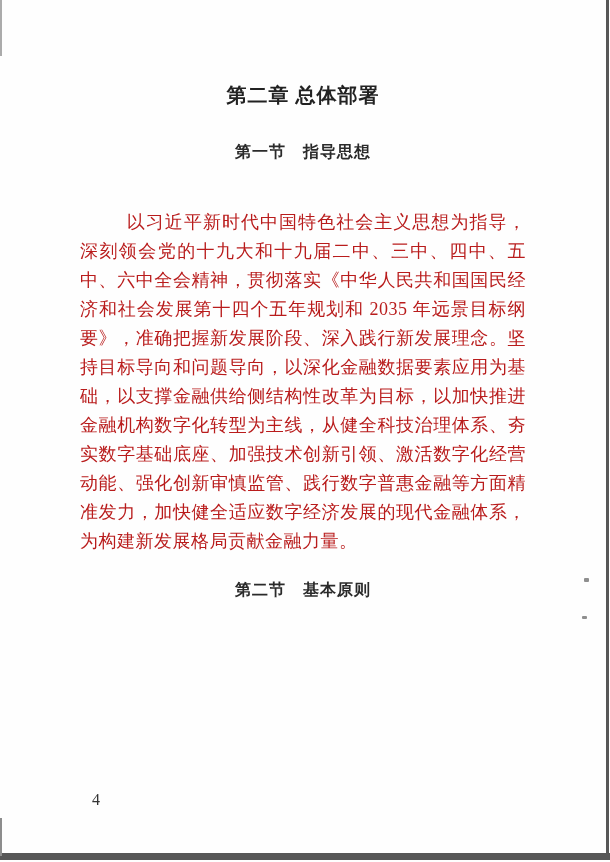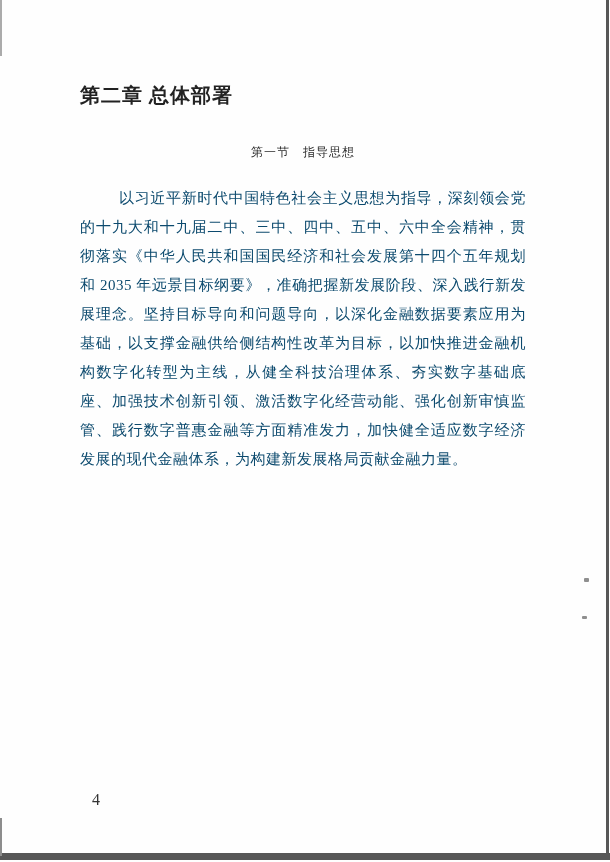--- a/index.html
+++ b/index.html
@@ -17,43 +17,43 @@
     left: 80px;
     top: 0;
     width: 446px;
     padding-top: 84px;
   }
   .chapter-title {
     margin: 0;
     font-size: 20px;
     line-height: 22px;
     font-weight: bold;
-    text-align: left;
+    text-align: center;
     color: #222222;
     letter-spacing: 1px;
   }
   .section-title {
     margin: 36px 0 0 0;
-    font-size: 12px;
+    font-size: 16px;
     line-height: 20px;
-    font-weight: normal;
+    font-weight: bold;
     text-align: center;
     color: #2a2a2a;
     letter-spacing: 1px;
   }
   .section-title.second { margin-top: 24px; }
   .body-para {
-    margin: 22px 0 0 0;
-    font-size: 15px;
+    margin: 46px 0 0 0;
+    font-size: 18px;
     line-height: 29px;
     text-align: justify;
     text-justify: inter-character;
     text-indent: 2.6em;
     letter-spacing: 0.5px;
-    color: #0c4a6e;
+    color: #b91c1c;
   }
   .body-para.second { margin-top: 36px; }
   .page-number {
     position: absolute;
     left: 92px;
     top: 791px;
     font-size: 16px;
     line-height: 18px;
     color: #333333;
   }
@@ -91,20 +91,21 @@
 
 <div class="page">
 
   <div class="content">
     <h1 class="chapter-title">第二章 总体部署</h1>
 
     <h2 class="section-title">第一节　指导思想</h2>
 
     <p class="body-para">以习近平新时代中国特色社会主义思想为指导，深刻领会党的十九大和十九届二中、三中、四中、五中、六中全会精神，贯彻落实《中华人民共和国国民经济和社会发展第十四个五年规划和 2035 年远景目标纲要》，准确把握新发展阶段、深入践行新发展理念。坚持目标导向和问题导向，以深化金融数据要素应用为基础，以支撑金融供给侧结构性改革为目标，以加快推进金融机构数字化转型为主线，从健全科技治理体系、夯实数字基础底座、加强技术创新引领、激活数字化经营动能、强化创新审慎监管、践行数字普惠金融等方面精准发力，加快健全适应数字经济发展的现代金融体系，为构建新发展格局贡献金融力量。</p>
 
+    <h2 class="section-title second">第二节　基本原则</h2>
 
   </div>
 
   <div class="page-number">4</div>
 
   <div class="edge-right"></div>
   <div class="edge-bottom"></div>
   <div class="edge-left-top"></div>
   <div class="edge-left-bottom"></div>
   <div class="speck one"></div>

